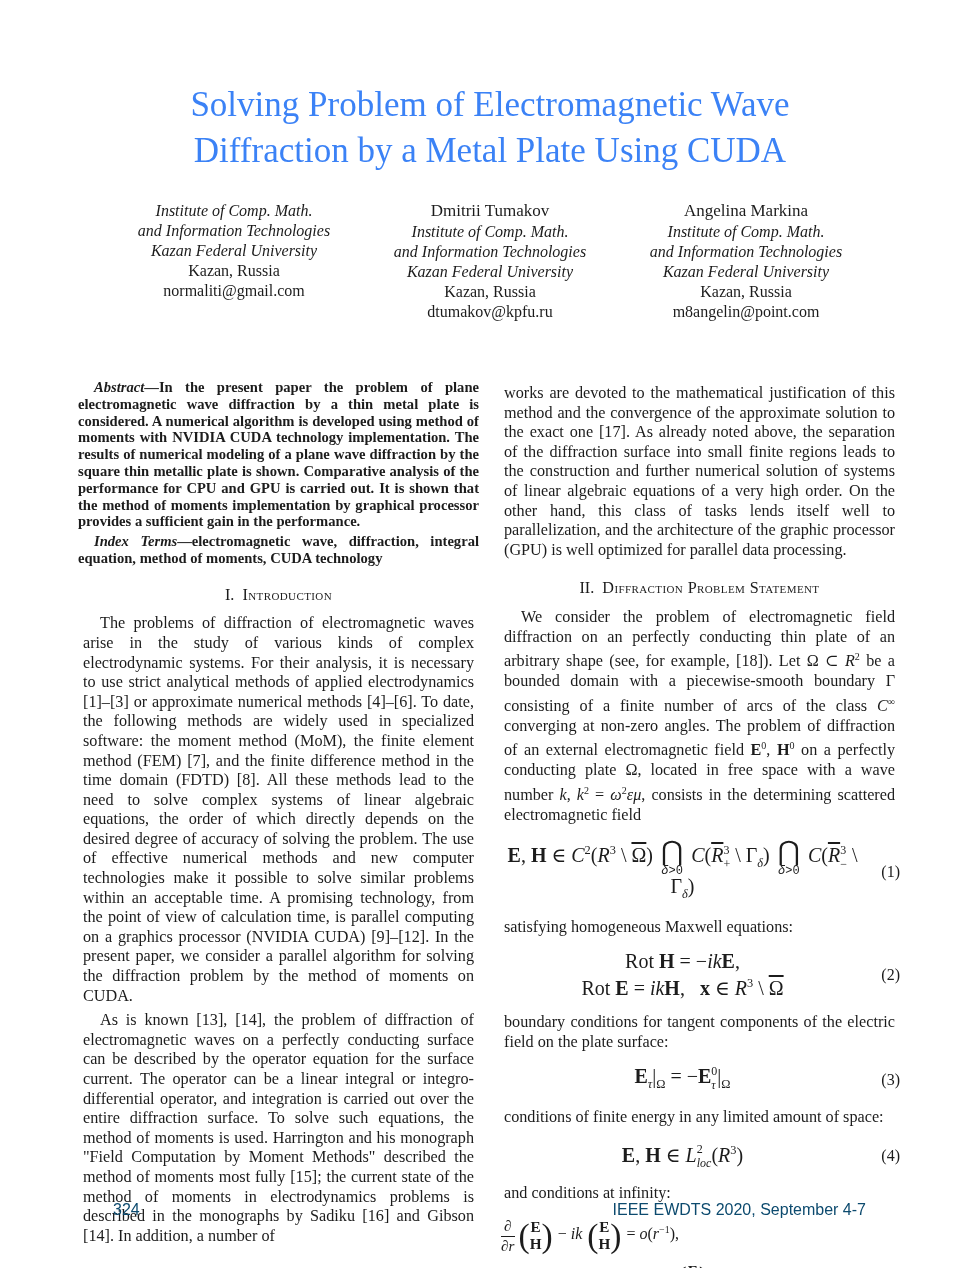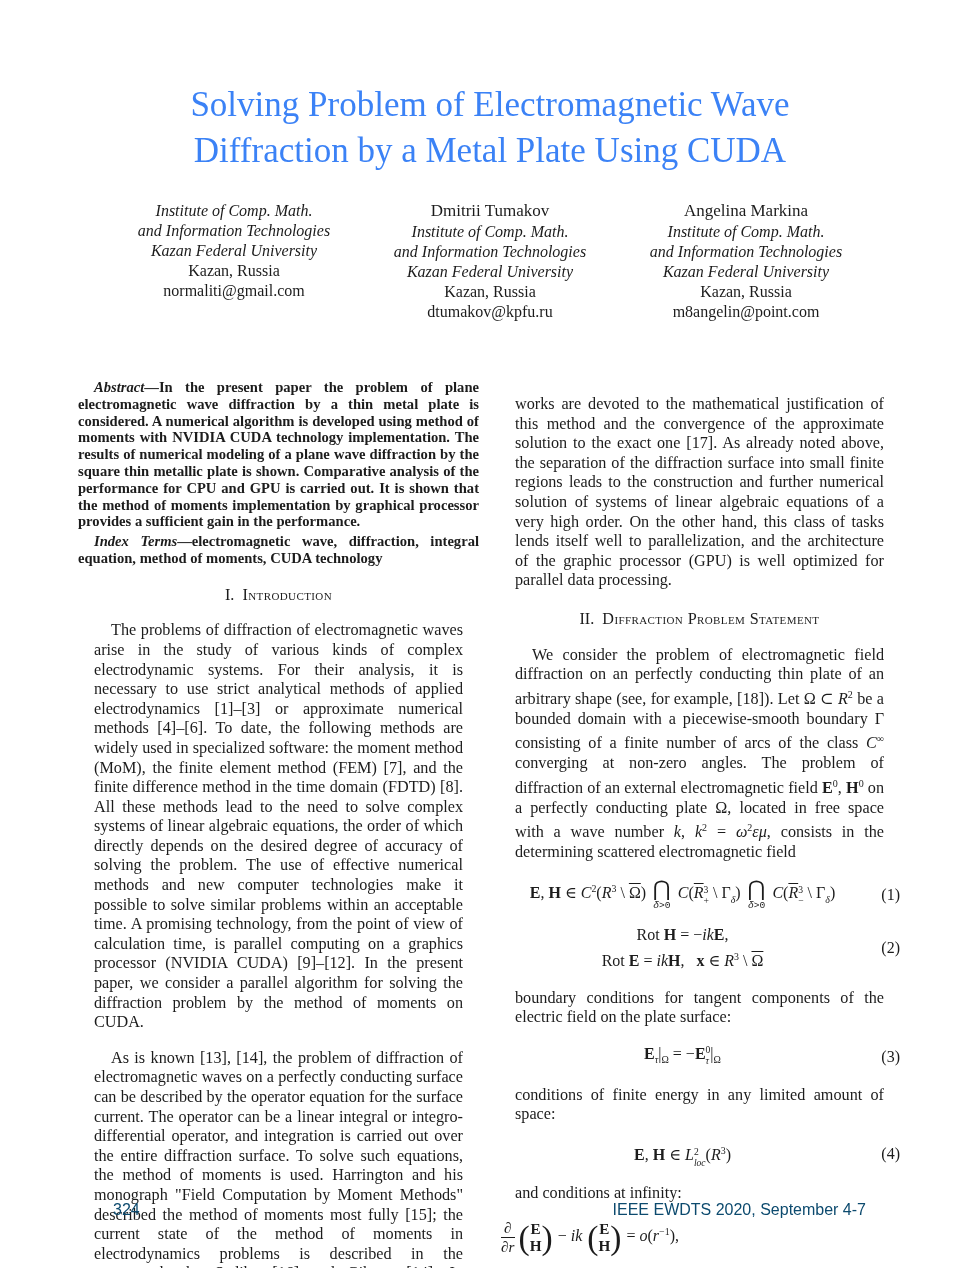--- a/index.html
+++ b/index.html
@@ -26,26 +26,26 @@
   .abstract, .idxterms {
     font-weight:bold; font-size:14.6px; line-height:16.8px; margin:0; text-indent:16px;
   }
   .idxterms { margin-top:3px; }
   .lbl-it { font-style:italic; }
 
   .sec-head { text-align:center; margin:19px 0 9px; font-size:16.2px; text-indent:0; }
   .sec-head .num { margin-right:8px; }
   .sc { font-variant:small-caps; letter-spacing:0.4px; }
 
-  p.body-par { margin:16px; text-indent:17px; }
+  p.body-par { margin:5px; text-indent:17px; }
   p.noind { text-indent:0; }
 
   
   .eq-row { display:flex; align-items:center; margin:13px 0; }
-  .eq-body { flex:1; text-align:center; font-size:16px; }
+  .eq-body { flex:1; text-align:center; font-size:20px; }
   .eq-num { width:34px; text-align:right; font-size:16px; }
   .eq-center div { margin:2px 0; }
 
   .ov { text-decoration:overline; }
   sup, sub { font-size:0.62em; }
 
   .ss { display:inline-flex; flex-direction:column; vertical-align:middle;
         font-size:0.6em; line-height:1.15; text-align:left; }
   .cap { display:inline-flex; flex-direction:column; align-items:center;
          vertical-align:middle; line-height:1; margin:0 3px; }
@@ -140,20 +140,21 @@
             </span> \ Γ<sub><i>δ</i></sub>) <span class="cap">
               <span class="cap-s">⋂</span>
               <span class="cap-b"><i>δ</i>&gt;0</span>
             </span> <i>C</i>(<span class="ov"><i>R</i></span><span class="ss">
               <span>3</span>
               <span>−</span>
             </span> \ Γ<sub><i>δ</i></sub>)</div>
         <div class="eq-num">(1)</div>
       </div>
 
+      <p class="body-par noind">satisfying homogeneous Maxwell equations:</p>
 
       <div class="eq-row">
         <div class="eq-body eq-center">
           <div>Rot <b>H</b> = −<i>ik</i><b>E</b>,</div>
           <div>Rot <b>E</b> = <i>ik</i><b>H</b>,&nbsp;&nbsp;&nbsp;<b>x</b> ∈ <i>R</i><sup>3</sup> \ <span class="ov">Ω</span></div>
         </div>
         <div class="eq-num">(2)</div>
       </div>
 
       <p class="body-par noind">boundary conditions for tangent components of the electric field on the plate surface:</p>

